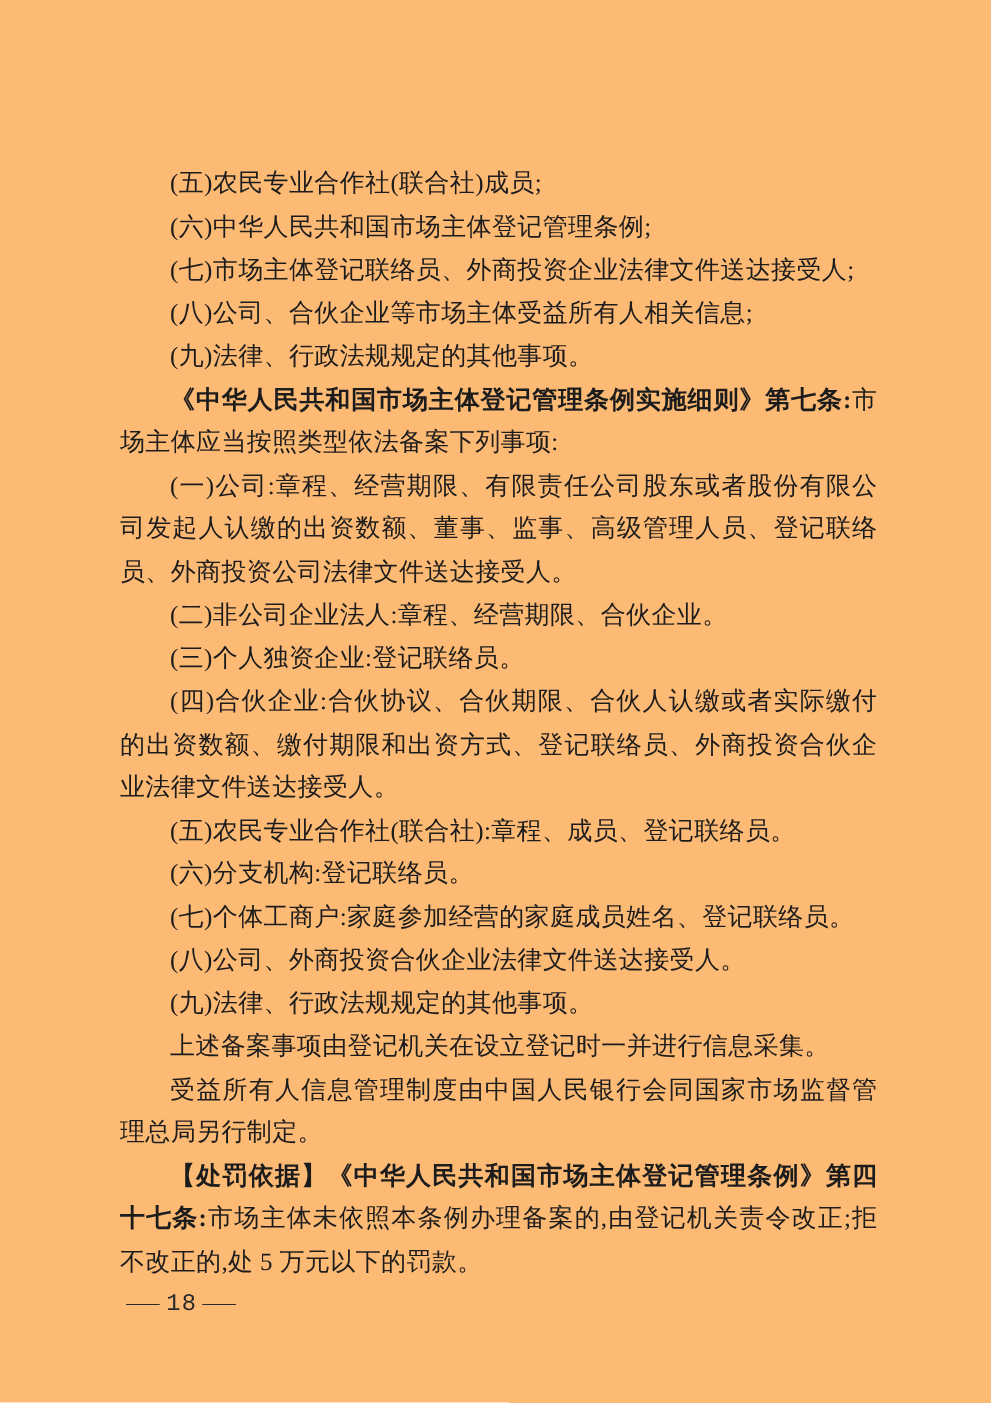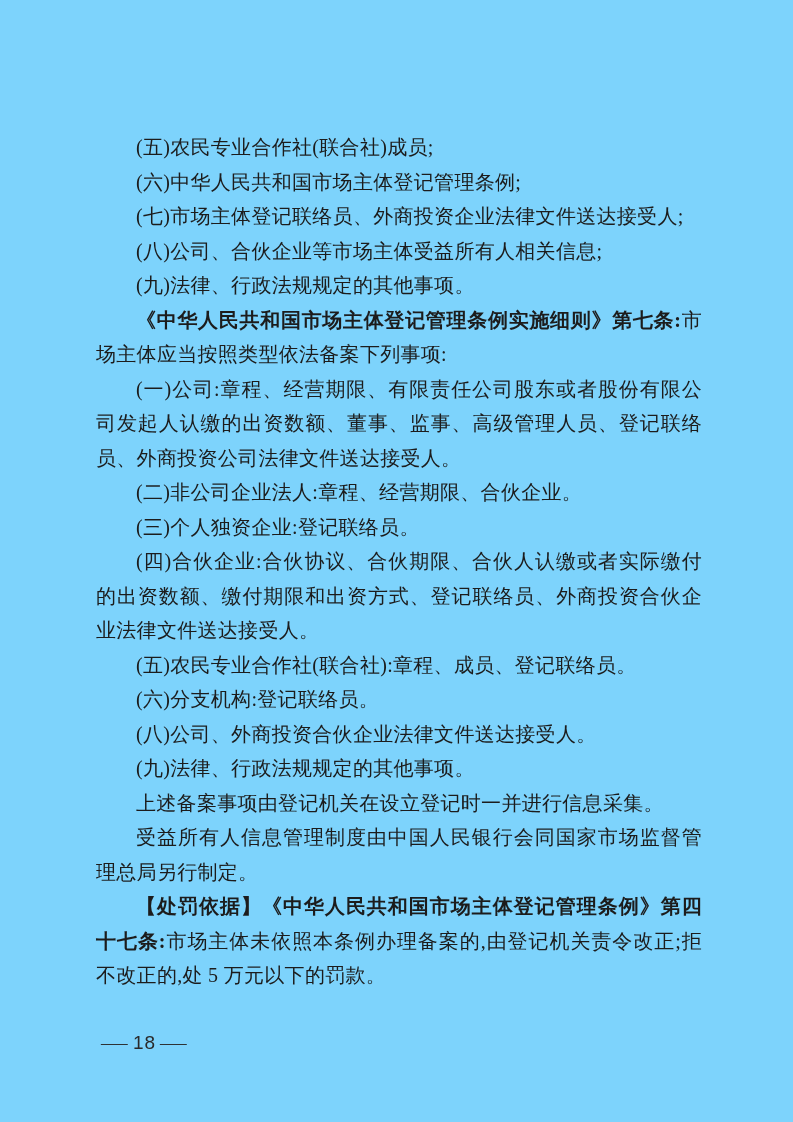--- a/index.html
+++ b/index.html
@@ -4,21 +4,21 @@
 <style>
   html, body {
     margin: 0;
     padding: 0;
     background: #ffffff;
   }
   .page {
     position: relative;
     width: 793px;
     height: 1122px;
-    background: #7dd3fc;
+    background: #fdba74;
     overflow: hidden;
     font-family: "Liberation Serif", "DejaVu Serif", serif;
     color: #1c1c1c;
   }
   .content {
     position: absolute;
     left: 96px;
     top: 130px;
     width: 606px;
   }
@@ -46,21 +46,21 @@
     letter-spacing: 1px;
     white-space: nowrap;
   }
   .footer .dash {
     display: inline-block;
     transform: scaleX(1.4);
     margin: 0 8px;
   }
   .footer .page-num {
     display: inline-block;
-    font-family: Liberation Sans, sans-serif;
+    font-family: Liberation Mono, monospace;
     text-align: center;
   }
 </style>
 </head>
 <body>
 
 <div class="page">
   <div class="content">
 
   <p class="para"><span class="run">(五)农民专业合作社(联合社)成员;</span></p>
@@ -68,20 +68,21 @@
       <p class="para"><span class="run">(七)市场主体登记联络员、外商投资企业法律文件送达接受人;</span></p>
       <p class="para"><span class="run">(八)公司、合伙企业等市场主体受益所有人相关信息;</span></p>
       <p class="para"><span class="run">(九)法律、行政法规规定的其他事项。</span></p>
       <p class="para"><span class="run-bold">《中华人民共和国市场主体登记管理条例实施细则》第七条:</span><span class="run">市场主体应当按照类型依法备案下列事项:</span></p>
       <p class="para"><span class="run">(一)公司:章程、经营期限、有限责任公司股东或者股份有限公司发起人认缴的出资数额、董事、监事、高级管理人员、登记联络员、外商投资公司法律文件送达接受人。</span></p>
       <p class="para"><span class="run">(二)非公司企业法人:章程、经营期限、合伙企业。</span></p>
       <p class="para"><span class="run">(三)个人独资企业:登记联络员。</span></p>
       <p class="para"><span class="run">(四)合伙企业:合伙协议、合伙期限、合伙人认缴或者实际缴付的出资数额、缴付期限和出资方式、登记联络员、外商投资合伙企业法律文件送达接受人。</span></p>
       <p class="para"><span class="run">(五)农民专业合作社(联合社):章程、成员、登记联络员。</span></p>
       <p class="para"><span class="run">(六)分支机构:登记联络员。</span></p>
+      <p class="para"><span class="run">(七)个体工商户:家庭参加经营的家庭成员姓名、登记联络员。</span></p>
       <p class="para"><span class="run">(八)公司、外商投资合伙企业法律文件送达接受人。</span></p>
       <p class="para"><span class="run">(九)法律、行政法规规定的其他事项。</span></p>
       <p class="para"><span class="run">上述备案事项由登记机关在设立登记时一并进行信息采集。</span></p>
       <p class="para"><span class="run">受益所有人信息管理制度由中国人民银行会同国家市场监督管理总局另行制定。</span></p>
       <p class="para"><span class="run-bold">【处罚依据】《中华人民共和国市场主体登记管理条例》第四十七条:</span><span class="run">市场主体未依照本条例办理备案的,由登记机关责令改正;拒不改正的,处 5 万元以下的罚款。</span></p>
     </div>
   <div class="footer">
     <span class="dash">—</span><span class="page-num">18</span><span class="dash">—</span>
   </div>
 </div>

